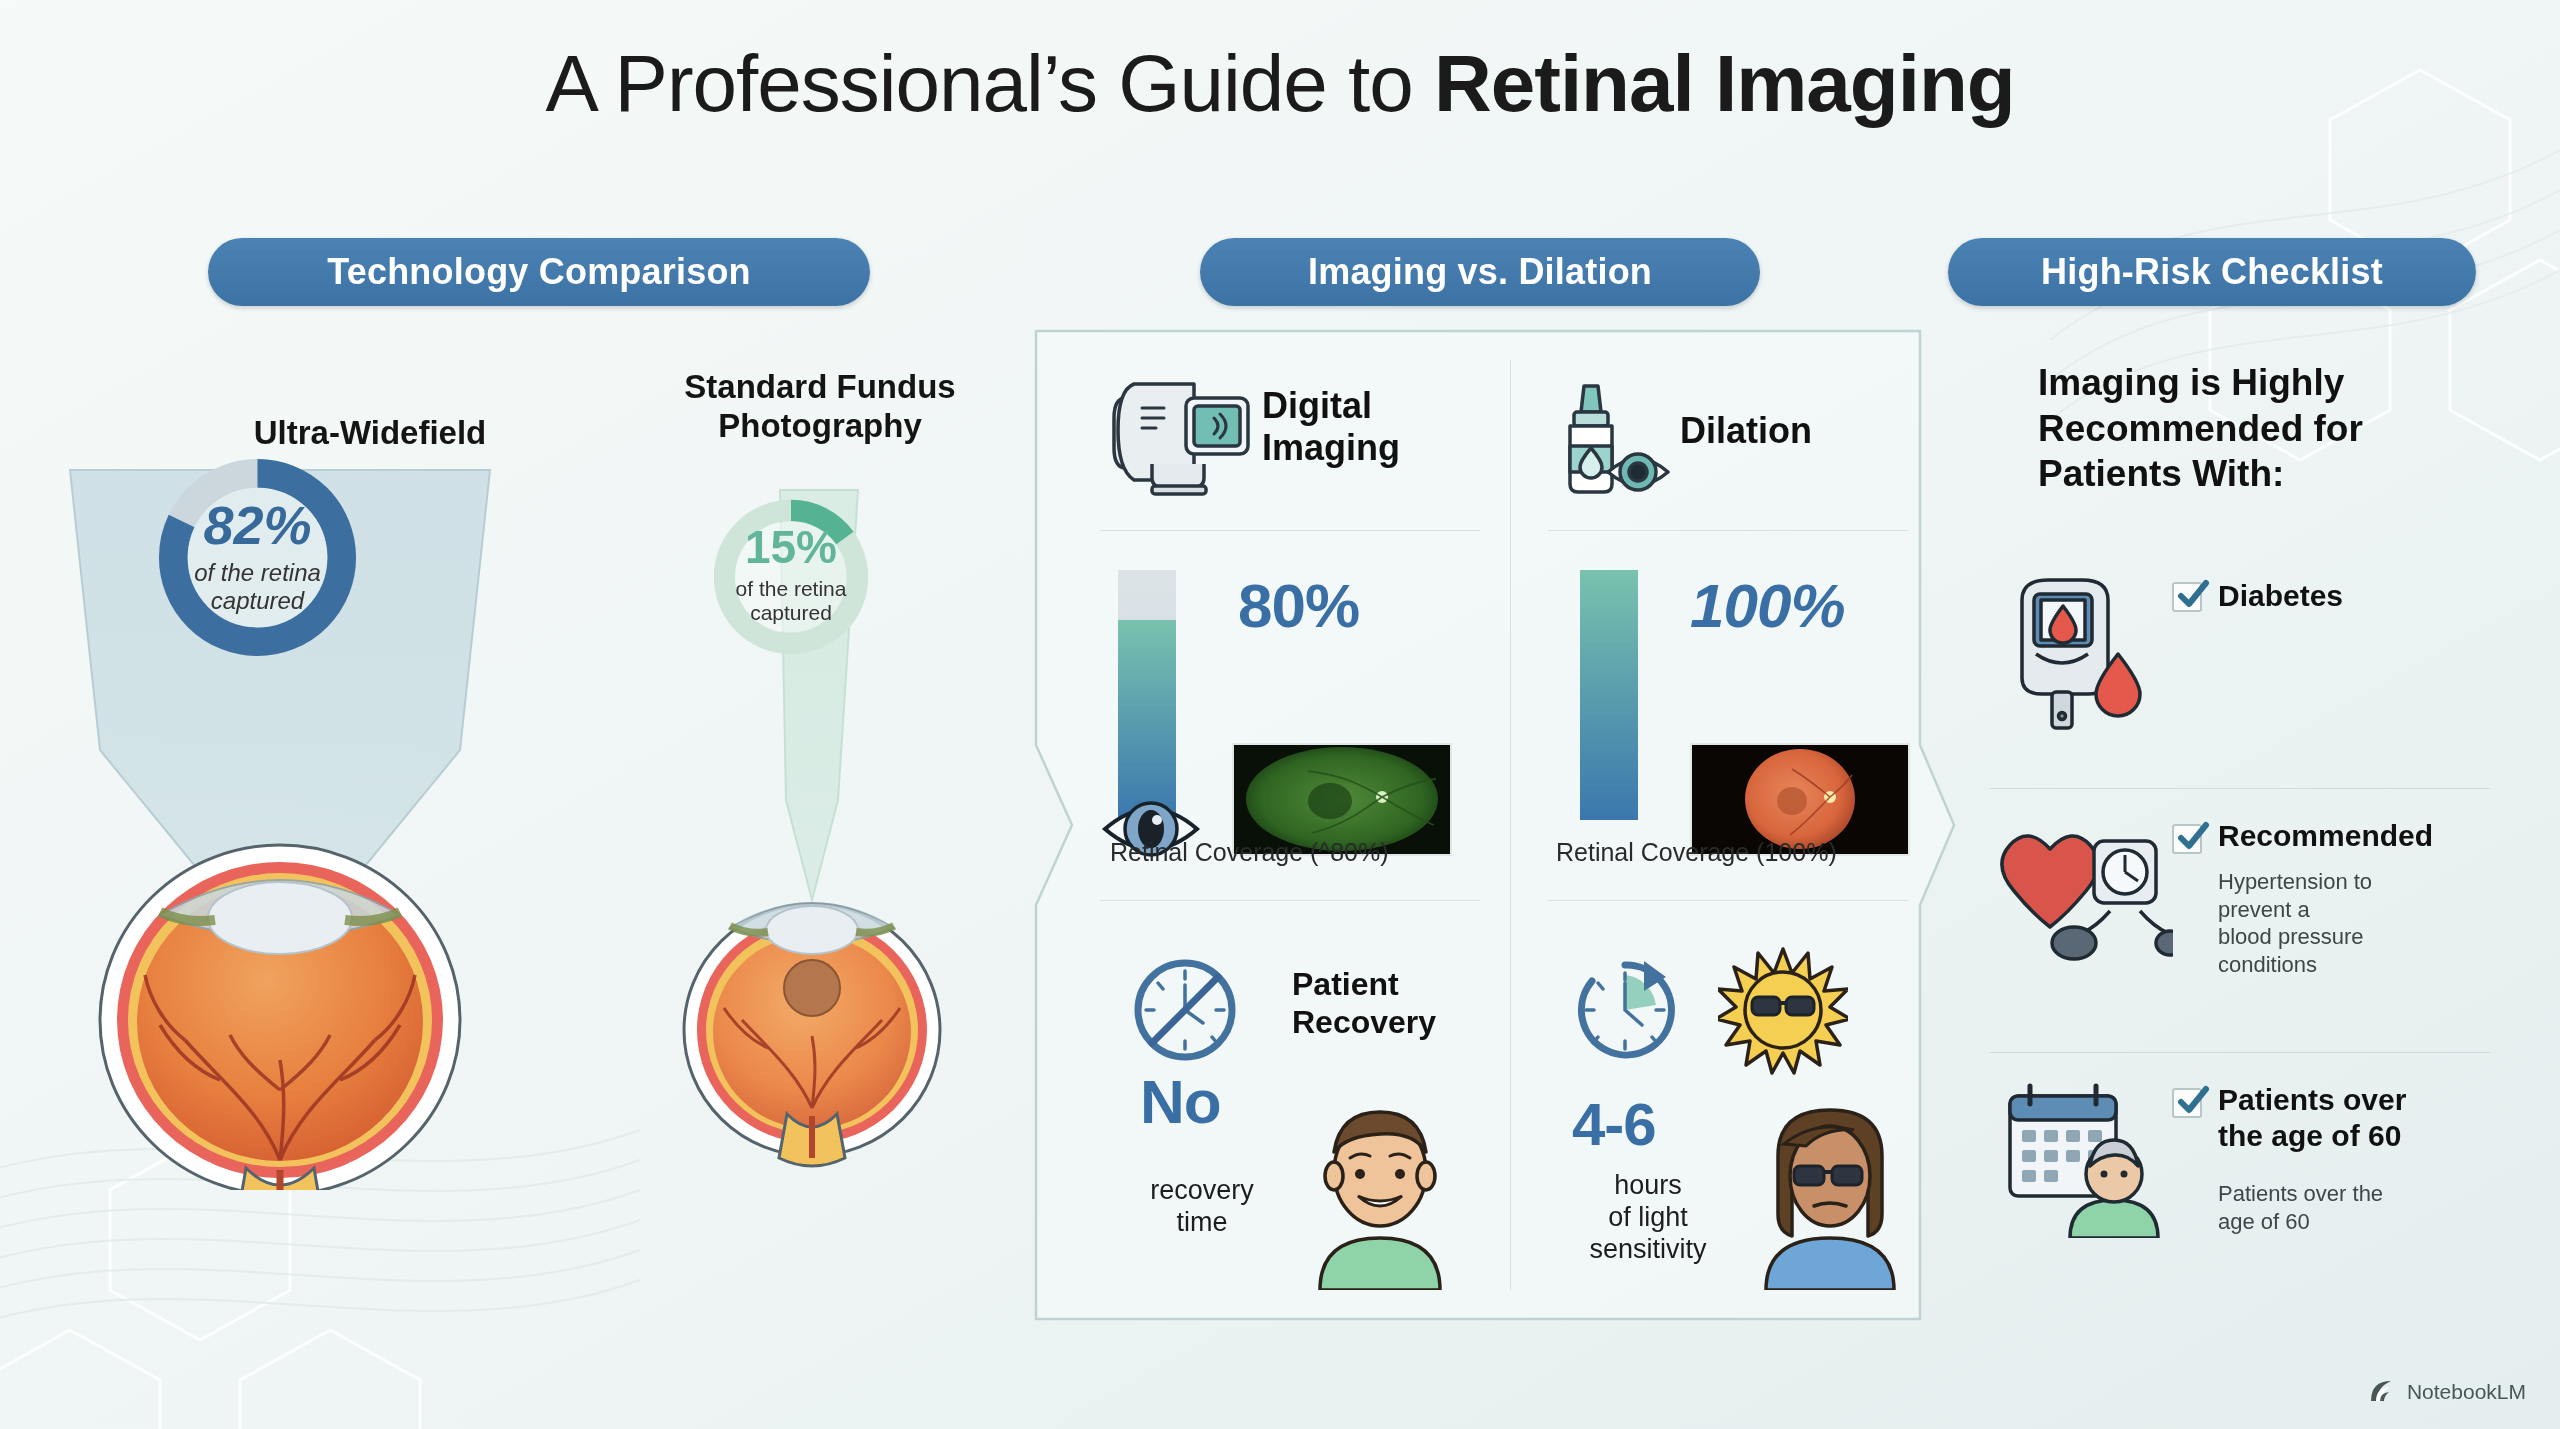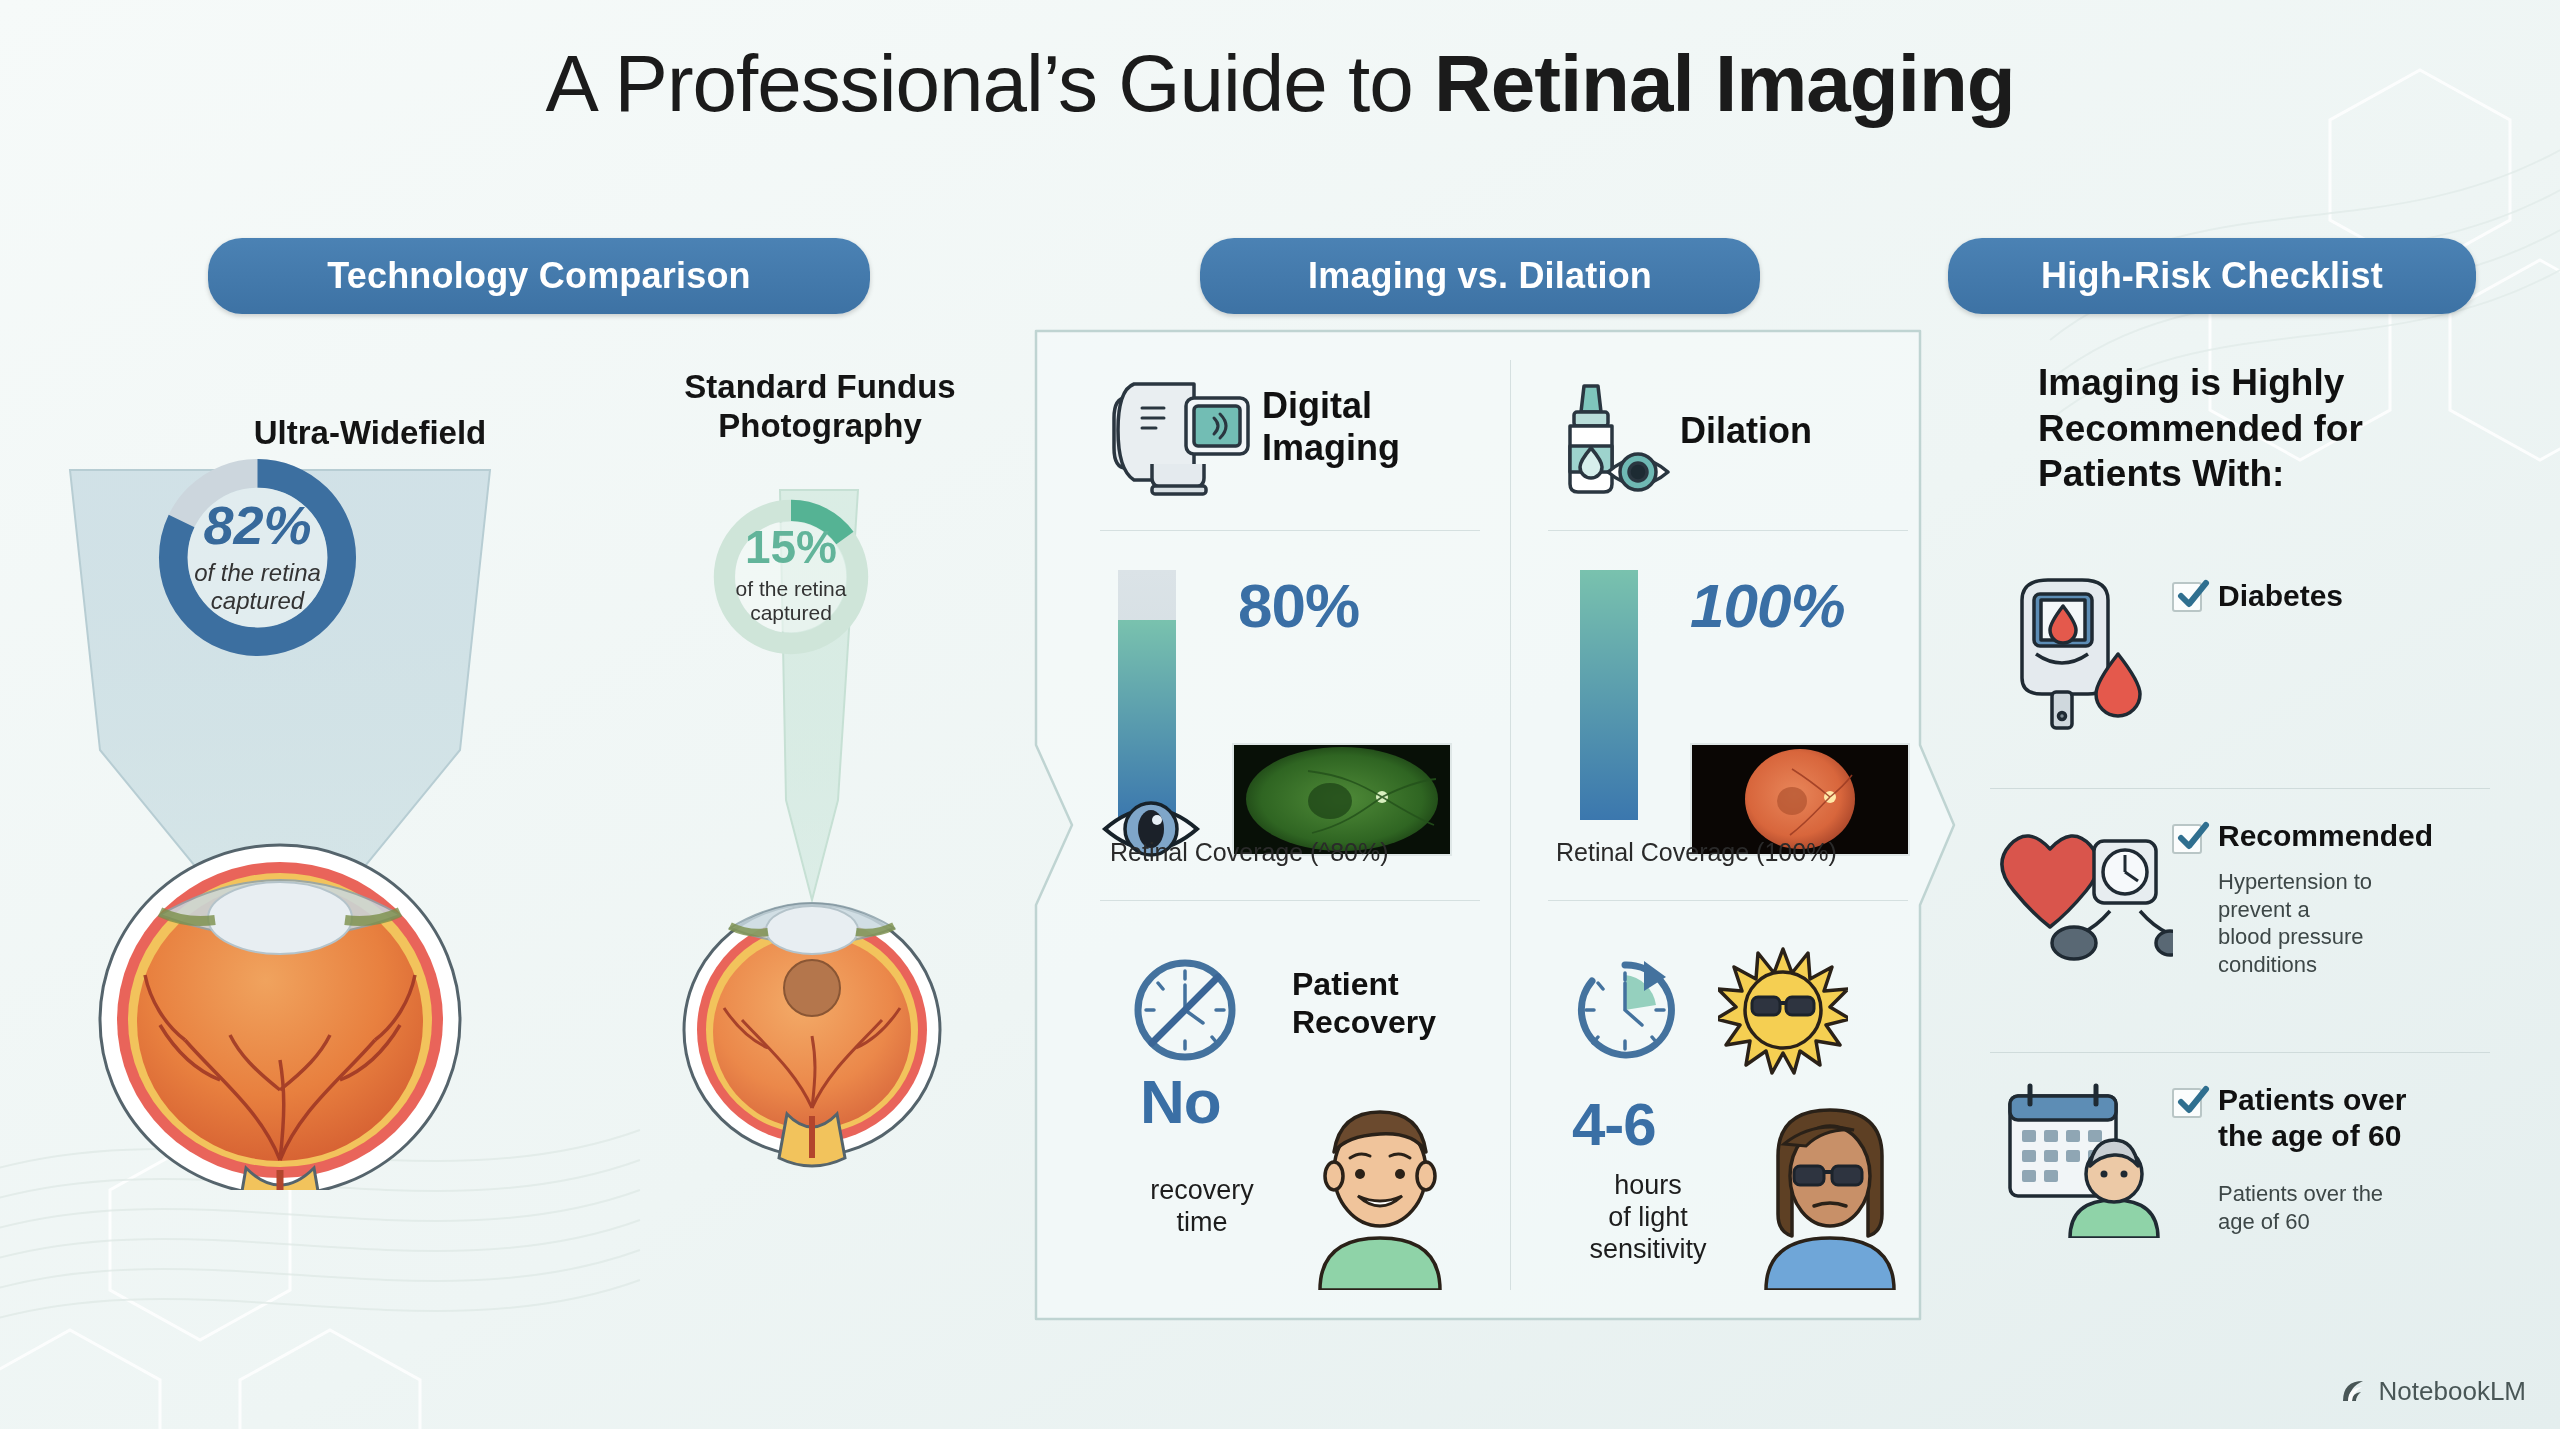--- a/index.html
+++ b/index.html
@@ -15,21 +15,21 @@
   
   #title {
     position:absolute; top:42px; left:0; width:100%;
     text-align:center; font-size:80px; line-height:1.05;
     letter-spacing:-1px; color:#1b1b1b; font-weight:400;
   }
   #title b { font-weight:700; }
 
   
   .pill {
-    position:absolute; height:76px; border-radius:34px;
+    position:absolute; height:68px; border-radius:34px;
     background:linear-gradient(180deg,#4b82b4 0%, #3d72a4 100%);
     color:#fff; font-size:36px; font-weight:700;
     display:flex; align-items:center; justify-content:center;
     box-shadow:0 2px 5px rgba(0,0,0,.18);
     letter-spacing:.2px;
   }
   #pill-tech   { left:208px;  top:238px; width:662px; }
   #pill-img    { left:1200px; top:238px; width:560px; }
   #pill-check  { left:1948px; top:238px; width:528px; }
 
@@ -81,21 +81,21 @@
     position:absolute; width:30px; height:30px; border:2px solid #b9c6c6;
     background:#fbfdfd; border-radius:3px;
   }
   .chkbox svg { position:absolute; left:2px; top:-5px; }
   .rule { position:absolute; left:1990px; width:500px; height:1px; background:#cfdbdb; }
 
   
   #watermark {
     position:absolute; right:34px; bottom:22px;
     display:flex; align-items:center; gap:10px;
-    font-size:26px; color:#3c4a4a; opacity:.92;
+    font-size:21px; color:#3c4a4a; opacity:.92;
   }
 </style>
 </head>
 <body>
 
 <div class="bg-layer">
   <svg width="2560" height="1429" style="position:absolute;inset:0">
     <defs>
       <linearGradient id="bgGrad" x1="0" y1="0" x2="1" y2="1">
         <stop offset="0%" stop-color="#f6faf9"></stop>

